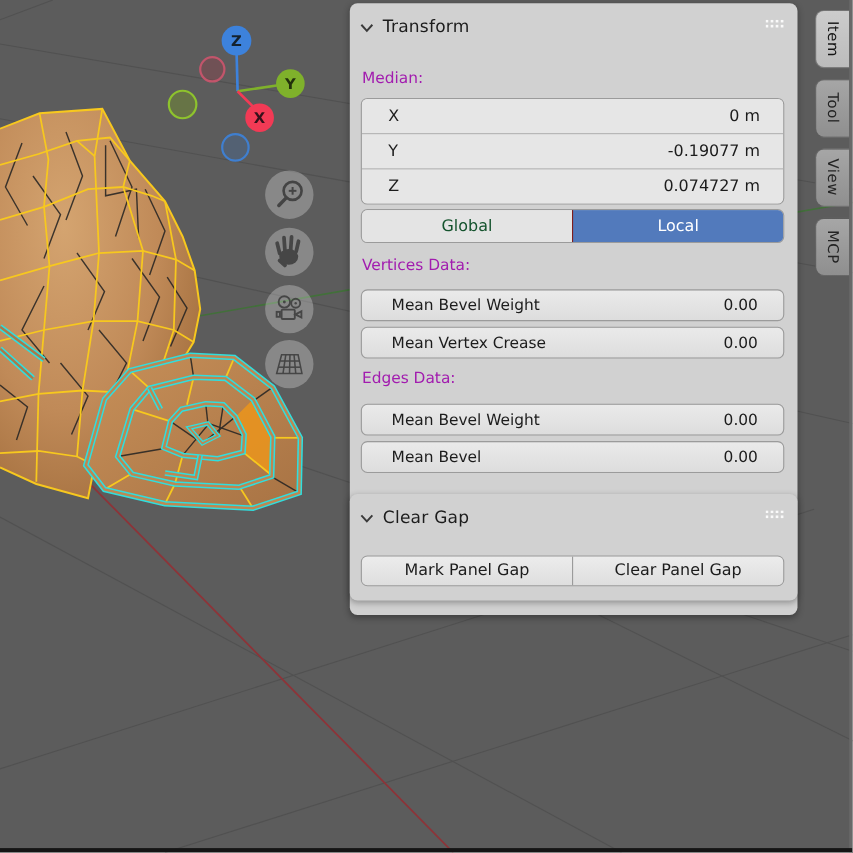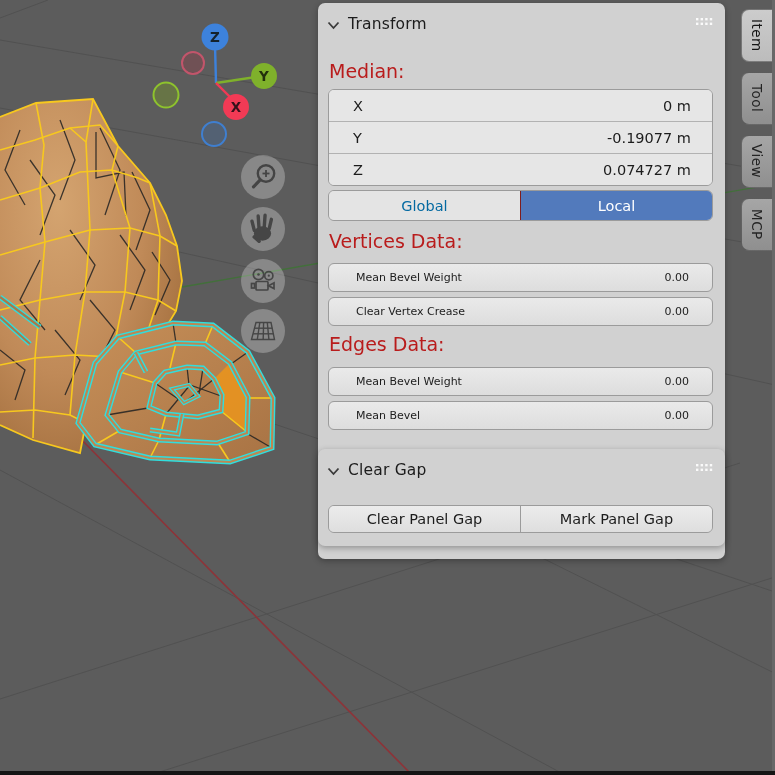--- a/index.html
+++ b/index.html
@@ -20,50 +20,50 @@
   .phead{
     position:absolute;top:8px;left:9px;right:12px;height:26px;
     display:flex;align-items:center;cursor:pointer;
   }
   .phead .chev{flex:none;width:13px;height:9px;margin-top:2px;}
   .phead .ptitle{
     margin-left:8px;font-size:15.5px;color:#1c1c1c;letter-spacing:.2px;
   }
   .phead .dots{margin-left:auto;margin-top:-4px;flex:none;}
   .plabel{
-    position:absolute;left:11px;font-size:19px;color:#b91c1c;height:18px;line-height:18px;
+    position:absolute;left:11px;font-size:14px;color:#a21caf;height:18px;line-height:18px;
   }
   
   .fgroup{
     position:absolute;left:10px;width:385px;border:1px solid #9b9b9b;
     border-radius:6px;overflow:hidden;box-sizing:border-box;background:#e6e6e6;
   }
   .frow{
     height:31px;display:flex;align-items:center;background:#e6e6e6;
     padding:0 21px 0 24px;font-size:14.5px;color:#1c1c1c;
   }
   .frow + .frow{border-top:1px solid #b2b2b2;}
   .frow .fval{margin-left:auto;}
   
   .seg{
     position:absolute;left:10px;width:385px;height:31px;border:1px solid #9b9b9b;
     border-radius:6px;overflow:hidden;box-sizing:border-box;display:flex;
   }
   .seg .opt{
     flex:1;display:flex;align-items:center;justify-content:center;
-    font-size:14.5px;color:#0369a1;background:#e4e4e4;cursor:pointer;
+    font-size:14.5px;color:#14532d;background:#e4e4e4;cursor:pointer;
   }
   .seg .opt + .opt{border-left:1px solid #7f1d1d;}
   .seg .opt.sel{background:#527abc;color:#ffffff;}
   
   .mrow{
     position:absolute;left:10px;width:385px;height:29px;border:1px solid #9b9b9b;
     border-radius:6px;box-sizing:border-box;display:flex;align-items:center;
     background:linear-gradient(#eaeaea,#dddddd);
-    padding:0 23px 0 27px;font-size:11px;color:#1c1c1c;cursor:pointer;
+    padding:0 23px 0 27px;font-size:14px;color:#1c1c1c;cursor:pointer;
   }
   .mrow .fval{margin-left:auto;}
   
   .btnpair{
     position:absolute;left:10px;width:385px;height:28px;border:1px solid #9b9b9b;
     border-radius:6px;overflow:hidden;box-sizing:border-box;display:flex;
   }
   .btnpair .pbtn{
     flex:1;display:flex;align-items:center;justify-content:center;
     background:linear-gradient(#ececec,#dedede);font-size:14.5px;color:#1c1c1c;cursor:pointer;
@@ -316,21 +316,21 @@
       <div class="opt sel">Local</div>
     </div>
 
     <div class="plabel" style="top:229px">Vertices Data:</div>
 
     <div class="mrow" style="top:260px">
       <span>Mean Bevel Weight</span>
       <span class="fval">0.00</span>
     </div>
     <div class="mrow" style="top:294px">
-      <span>Clear Vertex Crease</span>
+      <span>Mean Vertex Crease</span>
       <span class="fval">0.00</span>
     </div>
 
     <div class="plabel" style="top:332px">Edges Data:</div>
 
     <div class="mrow" style="top:364px">
       <span>Mean Bevel Weight</span>
       <span class="fval">0.00</span>
     </div>
     <div class="mrow" style="top:398px">
@@ -352,22 +352,22 @@
             <rect x="9.2" y="0" width="2.4" height="2.4"></rect>
             <rect x="13.8" y="0" width="2.4" height="2.4"></rect>
           <rect x="0" y="4.6" width="2.4" height="2.4"></rect>
             <rect x="4.6" y="4.6" width="2.4" height="2.4"></rect>
             <rect x="9.2" y="4.6" width="2.4" height="2.4"></rect>
             <rect x="13.8" y="4.6" width="2.4" height="2.4"></rect>
         </g>
       </svg>
     </div>
     <div class="btnpair" style="top:56px">
+      <div class="pbtn">Mark Panel Gap</div>
       <div class="pbtn">Clear Panel Gap</div>
-      <div class="pbtn">Mark Panel Gap</div>
     </div>
   </div>
 
   <div class="vtab active" style="top:9px">Item</div>
   <div class="vtab" style="top:72px">Tool</div>
   <div class="vtab" style="top:135px">View</div>
   <div class="vtab" style="top:198px">MCP</div>
 
   <div id="edge-strip"></div>
   <div id="bottom-strip"></div>

